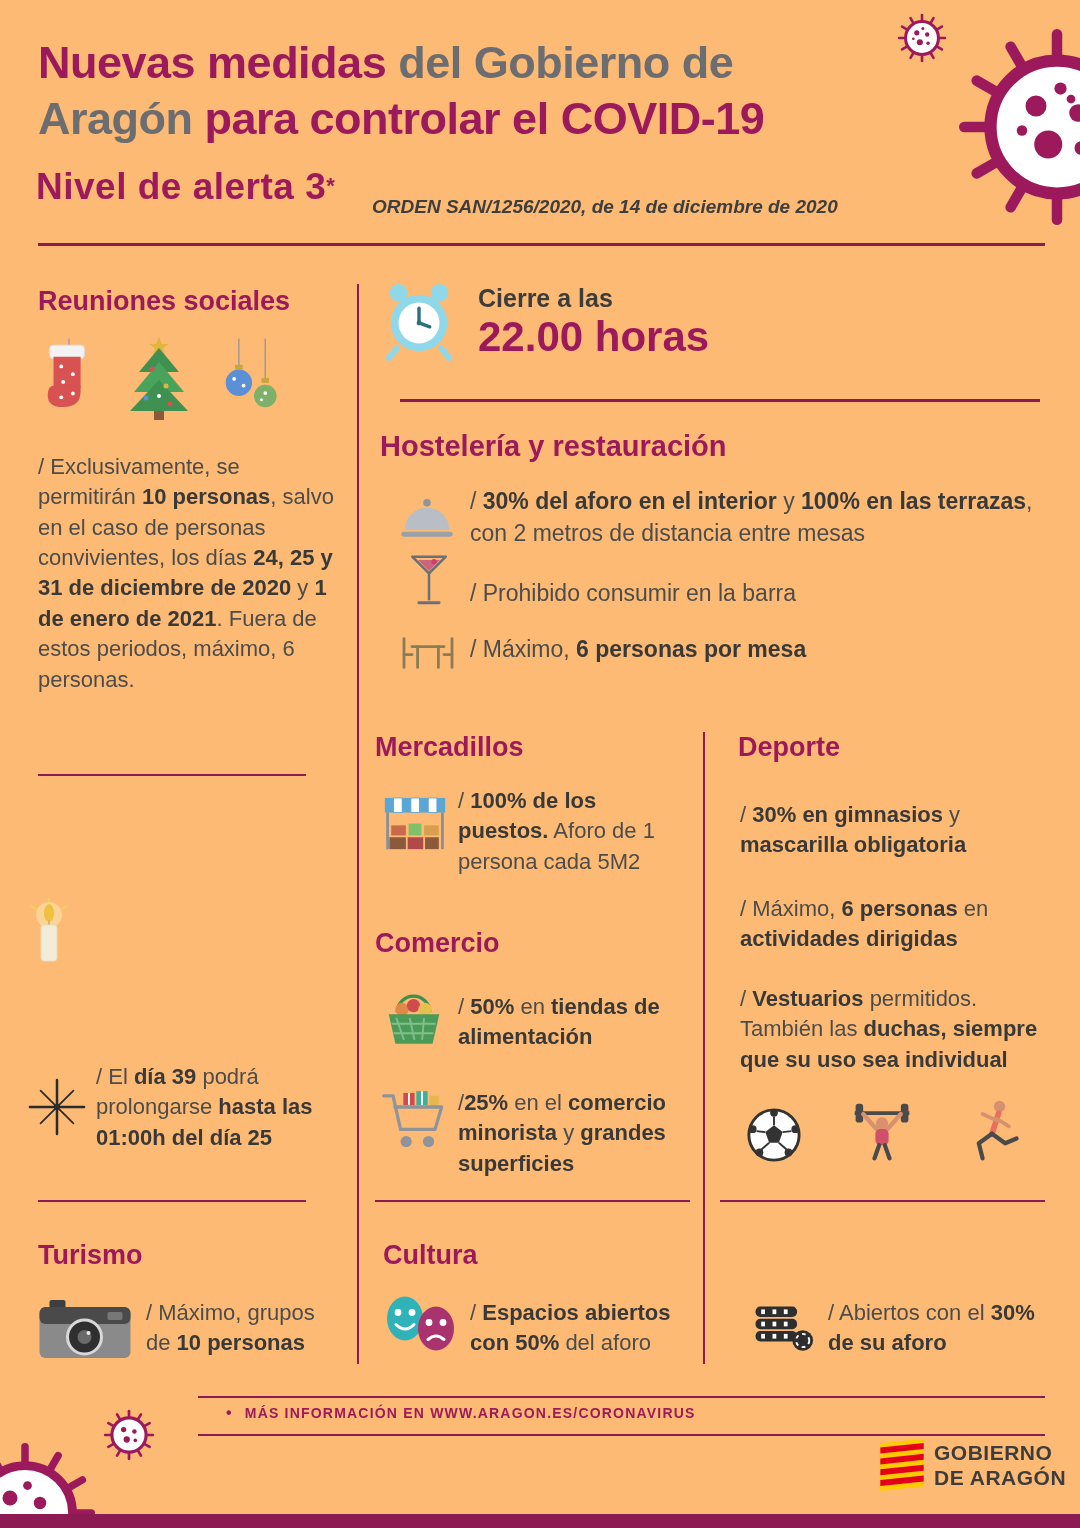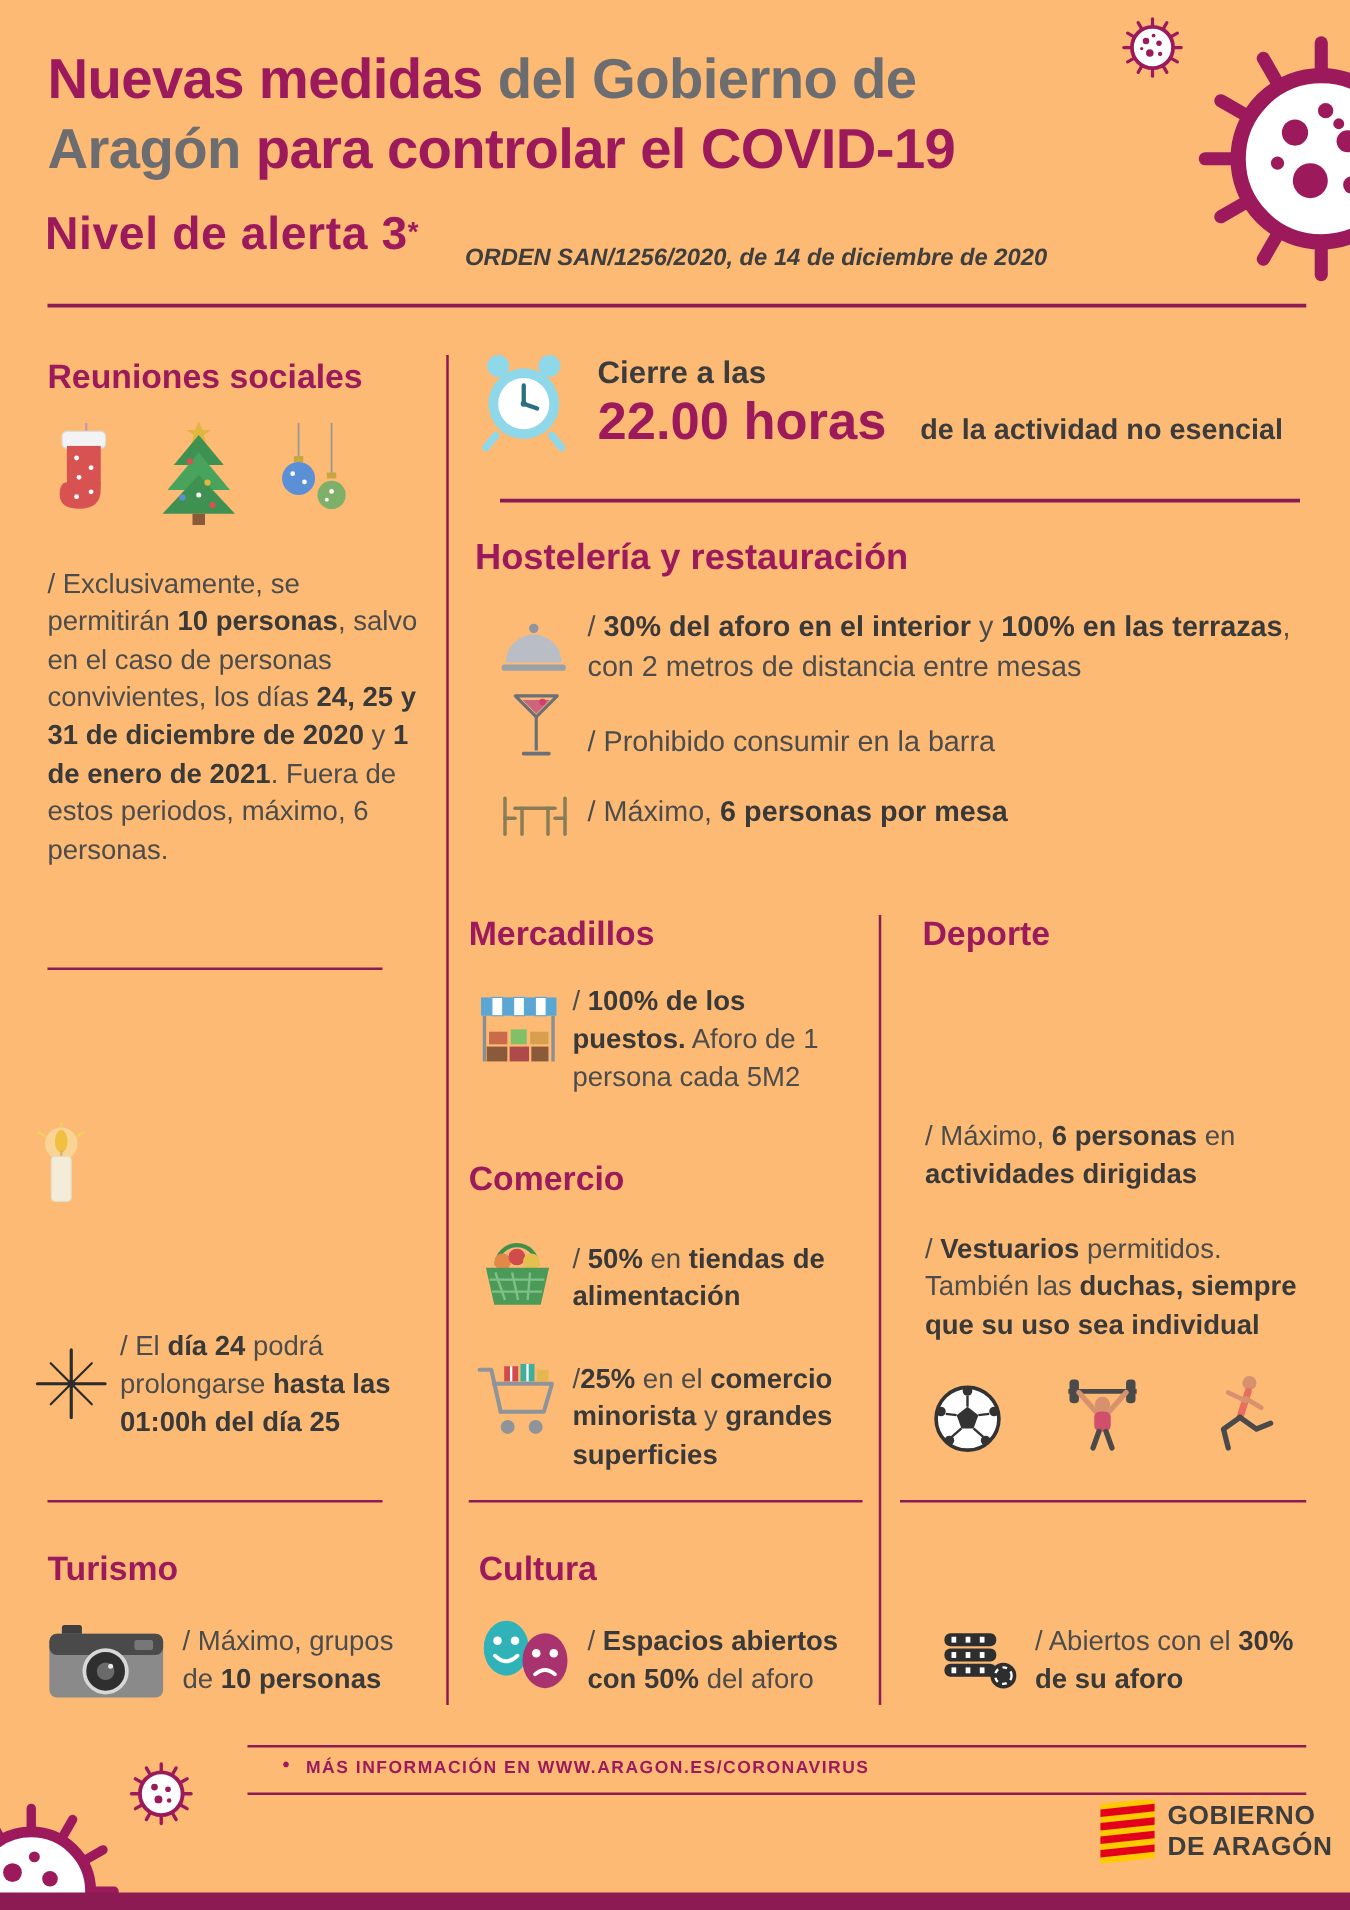--- a/index.html
+++ b/index.html
@@ -180,21 +180,21 @@
 
   <svg class="abs" style="left:28px;top:1078px" width="58" height="58" viewBox="0 0 60 60">
     <g stroke="#2b2b2b" stroke-linecap="round">
       <line x1="30" y1="2" x2="30" y2="58" stroke-width="2.6"></line>
       <line x1="2" y1="30" x2="58" y2="30" stroke-width="2.6"></line>
       <line x1="13" y1="13" x2="47" y2="47" stroke-width="1.8"></line>
       <line x1="47" y1="13" x2="13" y2="47" stroke-width="1.8"></line>
     </g>
     <circle cx="30" cy="30" r="3.2" fill="#2b2b2b"></circle>
   </svg>
-  <p class="abs body" style="left:96px;top:1062px;width:248px"><span>/ El </span><span class="b">día 24</span><span> podrá prolongarse </span><span class="b">hasta las 01:00h del día 25</span></p>
+  <p class="abs body" style="left:96px;top:1062px;width:248px"><span>/ El </span><span class="b">día 39</span><span> podrá prolongarse </span><span class="b">hasta las 01:00h del día 25</span></p>
 
   <div class="abs hline" style="left:38px;top:1200px;width:268px"></div>
 
   <h2 class="abs sec-h" style="left:38px;top:1240px">Turismo</h2>
   <svg class="abs" style="left:36px;top:1294px" width="98" height="70" viewBox="0 0 95 70">
     <rect x="12" y="6" width="16" height="9" rx="2" fill="#3f3f3f"></rect>
     <rect x="2" y="13" width="91" height="51" rx="6" fill="#8a8a8a"></rect>
     <rect x="2" y="13" width="91" height="17" rx="6" fill="#4a4a4a"></rect>
     <rect x="70" y="18" width="15" height="8" rx="2" fill="#777"></rect>
     <circle cx="47" cy="43" r="17" fill="#2f2f2f" stroke="#d8d8d8" stroke-width="3"></circle>
@@ -214,21 +214,20 @@
     <circle cx="40" cy="44" r="29" fill="#8ed8ea"></circle>
     <circle cx="40" cy="44" r="21" fill="#ffffff"></circle>
     <line x1="40" y1="44" x2="40" y2="29" stroke="#2b6f80" stroke-width="3.5" stroke-linecap="round"></line>
     <line x1="40" y1="44" x2="51" y2="48" stroke="#2b6f80" stroke-width="3.5" stroke-linecap="round"></line>
     <circle cx="40" cy="44" r="2.5" fill="#2b6f80"></circle>
   </svg>
   <div class="abs" style="left:478px;top:284px;width:567px">
     <div class="banner-l1">Cierre a las</div>
     <div class="banner-l2">
       <span class="banner-time">22.00 horas</span>
-      <span class="banner-rest">de la actividad no esencial</span>
     </div>
   </div>
   <div class="abs hline thick" style="left:400px;top:399px;width:640px"></div>
 
   <h2 class="abs sec-h big" style="left:380px;top:430px">Hostelería y restauración</h2>
 
   <svg class="abs" style="left:398px;top:494px" width="58" height="48" viewBox="0 0 70 55">
     <circle cx="35" cy="9" r="4.5" fill="#8f959e"></circle>
     <path d="M8 42 A27 27 0 0 1 62 42 Z" fill="#b9bec6"></path>
     <rect x="4" y="44" width="62" height="6" rx="3" fill="#9aa0a8"></rect>
@@ -320,20 +319,21 @@
       <circle cx="31" cy="20" r="3.4" fill="#fff"></circle>
     <path d="M15 32 Q24 41 33 32" stroke="#fff" stroke-width="3" fill="none" stroke-linecap="round"></path>
     <ellipse cx="55" cy="36" rx="18" ry="22" fill="#a9336f"></ellipse>
     <circle cx="48" cy="30" r="3.4" fill="#fff"></circle>
       <circle cx="62" cy="30" r="3.4" fill="#fff"></circle>
     <path d="M47 47 Q55 40 63 47" stroke="#fff" stroke-width="3" fill="none" stroke-linecap="round"></path>
   </svg>
   <p class="abs body" style="left:470px;top:1298px;width:225px"><span>/ </span><span class="b">Espacios abiertos con 50%</span><span> del aforo</span></p>
 
   <h2 class="abs sec-h" style="left:738px;top:732px">Deporte</h2>
+  <p class="abs body" style="left:740px;top:800px;width:300px"><span>/ </span><span class="b">30% en gimnasios</span><span> y </span><span class="b">mascarilla obligatoria</span></p>
   <p class="abs body" style="left:740px;top:894px;width:300px"><span>/ Máximo, </span><span class="b">6 personas</span><span> en </span><span class="b">actividades dirigidas</span></p>
   <p class="abs body" style="left:740px;top:984px;width:308px"><span>/ </span><span class="b">Vestuarios</span><span> permitidos. También las </span><span class="b">duchas, siempre que su uso sea individual</span></p>
 
   <div class="abs sports-row" style="left:745px;top:1098px">
     <svg width="58" height="58" viewBox="0 0 60 60">
       <circle cx="30" cy="30" r="26" fill="#fff" stroke="#333" stroke-width="3"></circle>
       <polygon points="30,20 39,27 35,38 25,38 21,27" fill="#333"></polygon>
       <g fill="#333">
           <circle cx="30" cy="7" r="4"></circle>
           <circle cx="8" cy="24" r="4"></circle>

